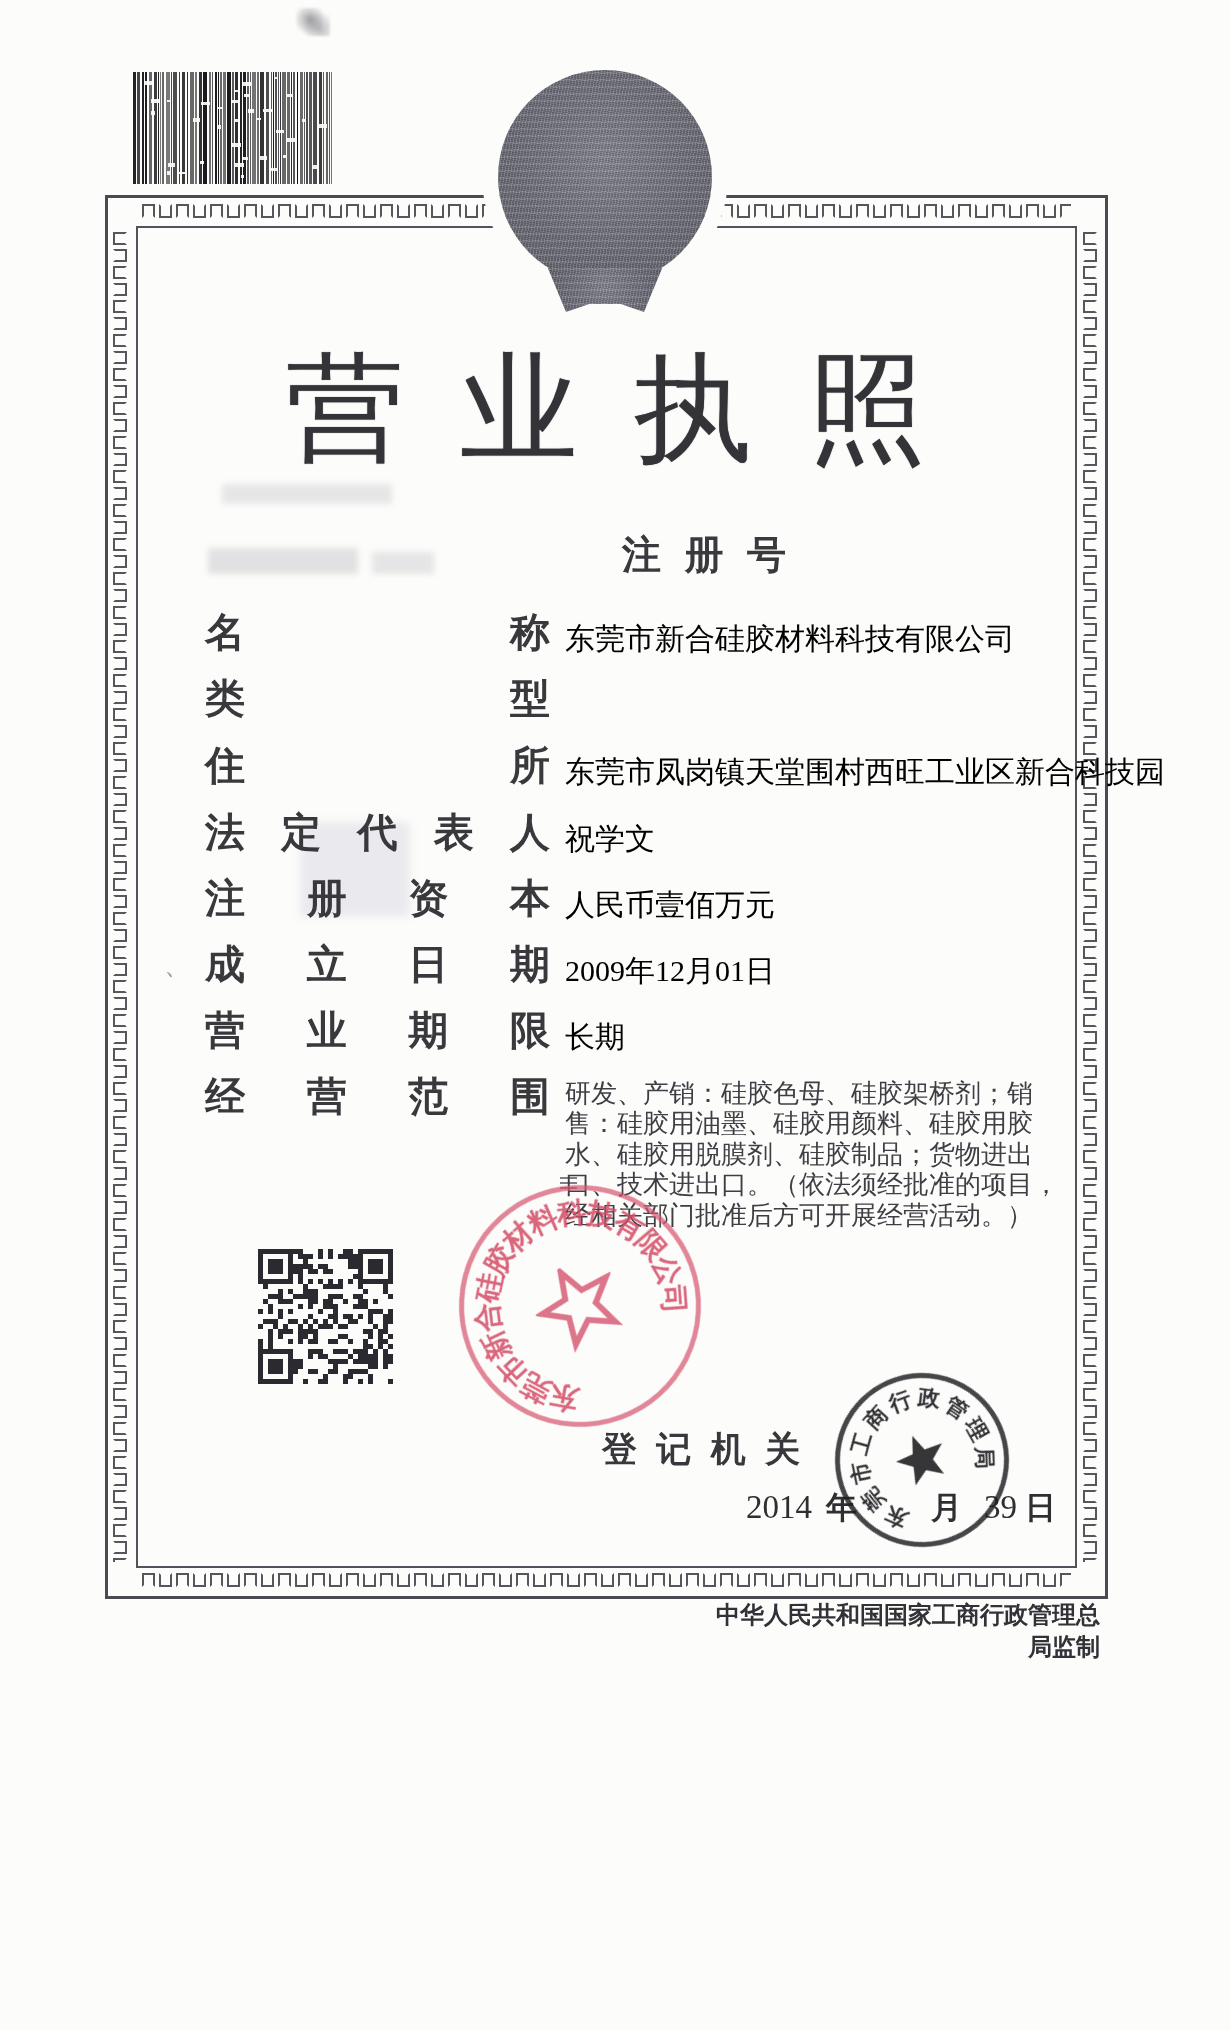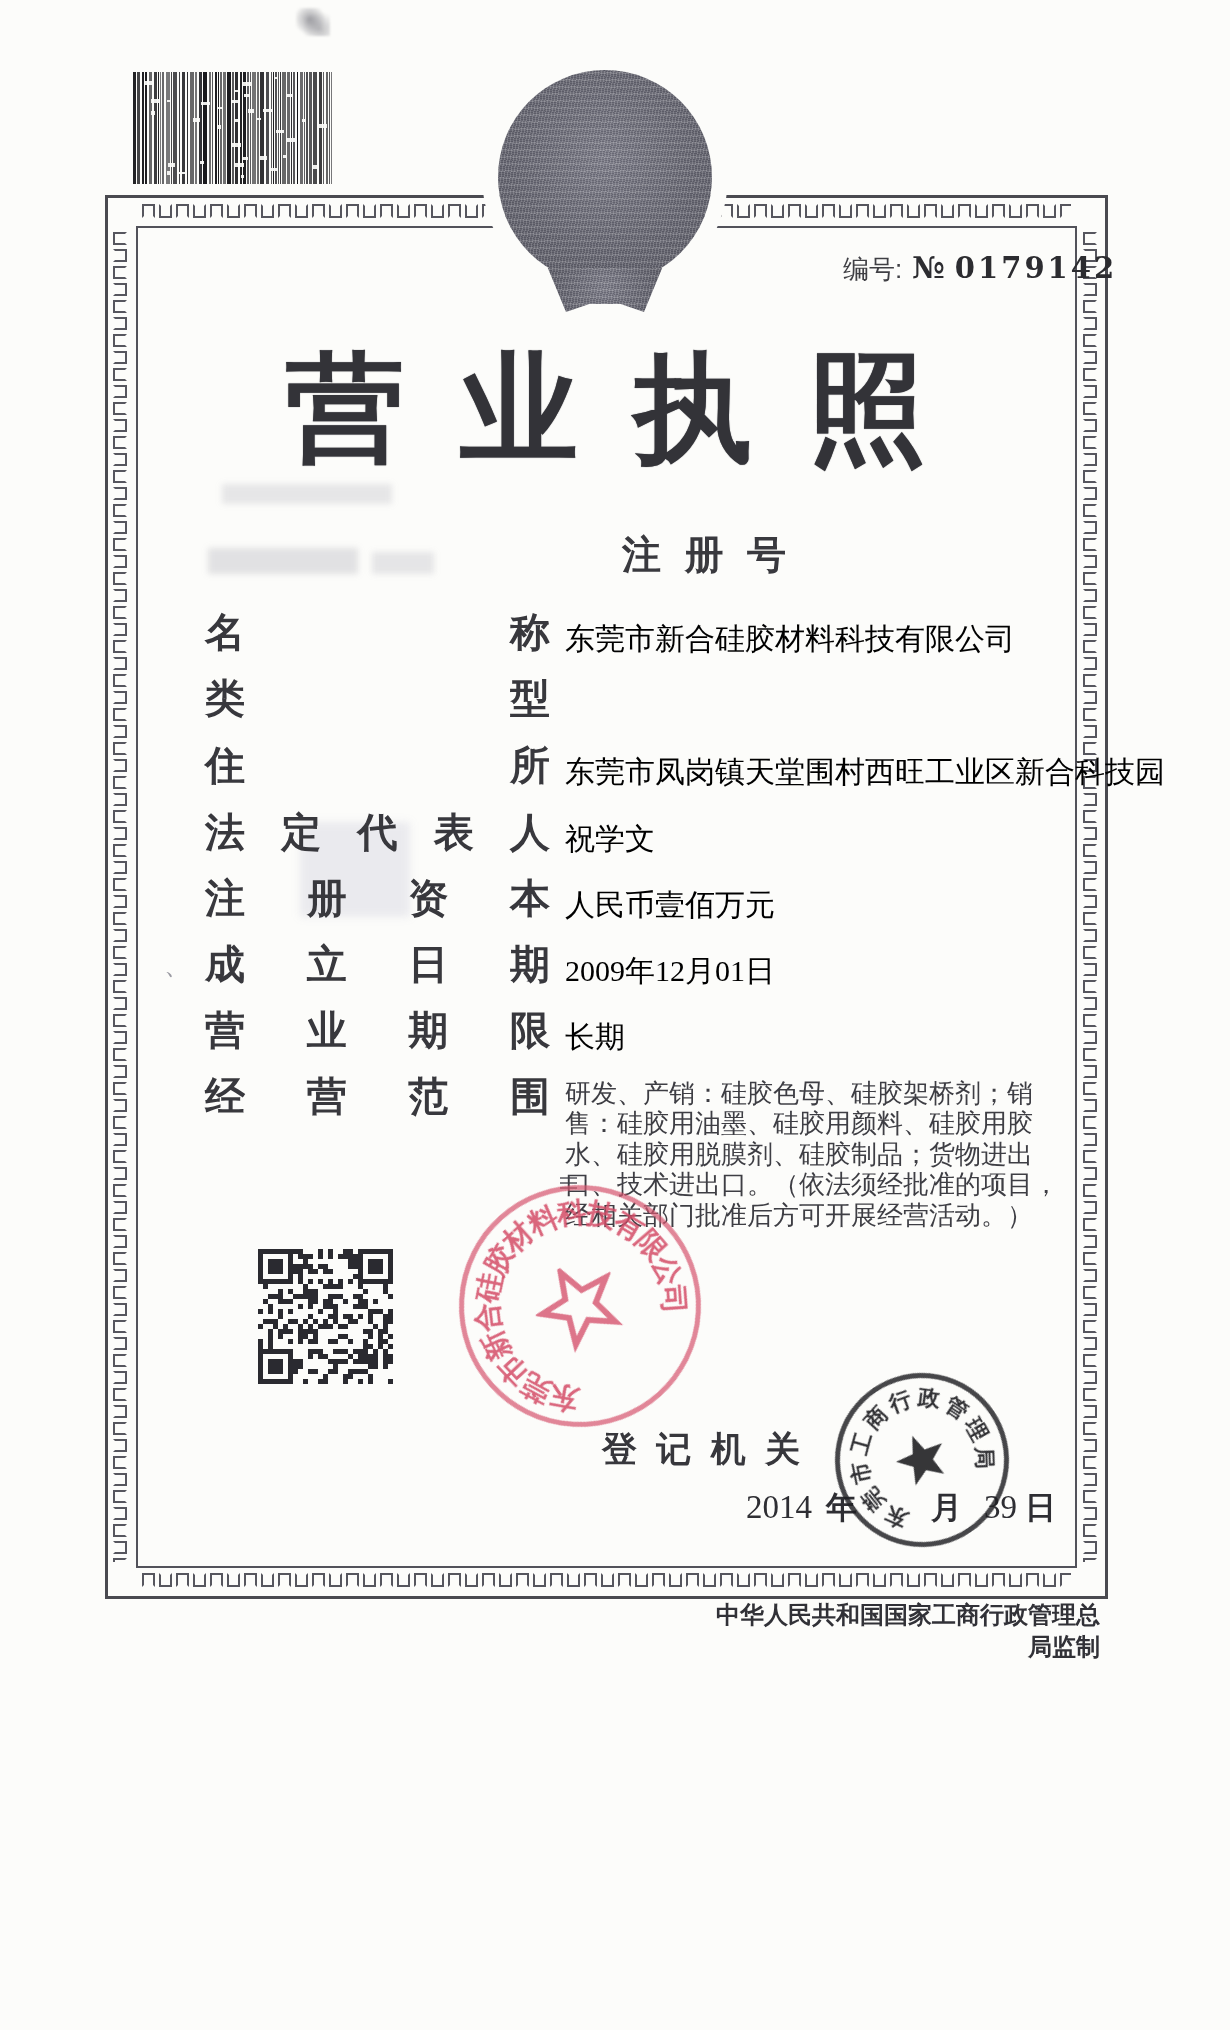--- a/index.html
+++ b/index.html
@@ -47,21 +47,21 @@
   .mu.c{border-right-color:transparent;}
   .mu.d{border-left-color:transparent;}
 
   
   .serial{position:absolute;left:843px;top:250px;display:flex;align-items:baseline;gap:10px;z-index:3;}
   .serial-label{font-size:26px;color:#3f3f44;}
   .serial-sym{font-family:"DejaVu Serif","Liberation Serif",serif;font-size:30px;font-weight:700;color:#2c2c30;}
   .serial-num{font-family:"DejaVu Serif","Liberation Serif",serif;font-size:29px;letter-spacing:3px;font-weight:600;color:#2c2c30;}
 
   .title{position:absolute;left:286px;top:330px;margin:0;z-index:3;
-    font-size:118px;font-weight:700;letter-spacing:56px;color:#333338;
+    font-size:118px;font-weight:400;letter-spacing:56px;color:#333338;
     text-shadow:0 0 1px #55555a;white-space:nowrap;}
 
   .regline{position:absolute;left:622px;top:528px;display:flex;align-items:baseline;z-index:3;}
   .reg-label{width:164px;display:flex;justify-content:space-between;
     font-size:39px;font-weight:600;color:#39393e;}
   .reg-value{margin-left:24px;font-family:"DejaVu Serif","Liberation Serif",serif;
     font-size:38px;color:#3c3c42;letter-spacing:1px;}
 
   
   .frow{position:absolute;left:205px;display:flex;align-items:flex-start;z-index:3;}
@@ -491,25 +491,20 @@
         <span class="mu c"></span>
         <span class="mu d"></span>
         <span class="mu c"></span>
         <span class="mu d"></span>
         <span class="mu c"></span>
         <span class="mu d"></span>
         <span class="mu c"></span>
       </div>
   </div>
 
-  <div class="serial">
-    <span class="serial-label">编号:</span>
-    <span class="serial-sym">№</span>
-    <span class="serial-num">0179142</span>
-  </div>
 
   <h1 class="title">营业执照</h1>
 
   <div class="regline">
     <span class="reg-label" id="reg-label">
         <span>注</span>
         <span>册</span>
         <span>号</span>
       </span>
   </div>

